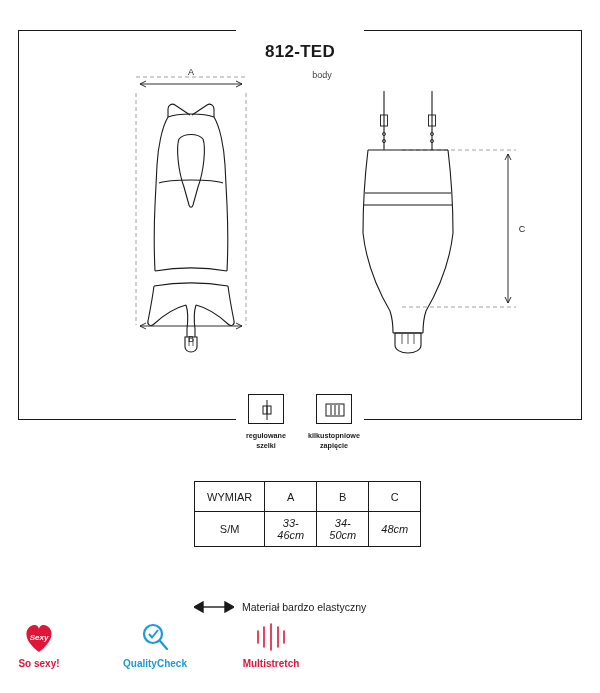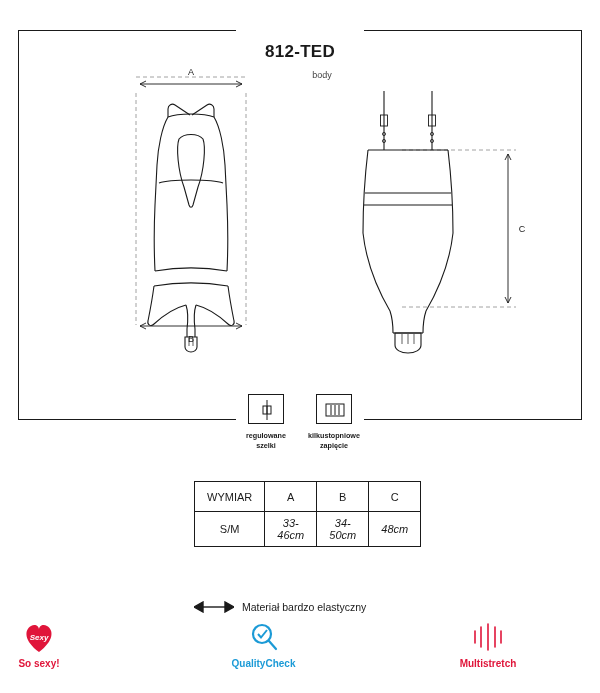--- a/index.html
+++ b/index.html
@@ -133,21 +133,21 @@
   }
   .elastic-arrow { display: block; }
 
   
   .badges {
     position: absolute;
     left: 0;
     top: 620px;
     width: 527px;
     display: flex;
-    justify-content: space-between;
+    justify-content: flex-start;
     gap: 38px;
   }
   .badge { width: 78px; text-align: center; }
   .badge-icon { height: 34px; margin-bottom: 4px; }
   .badge-label { font-size: 10px; font-weight: bold; }
   .c-sexy { color: #e0153a; }
   .c-multi { color: #e0153a; }
   .c-quality { color: #1b9ad6; }
 
   .dim-label {

